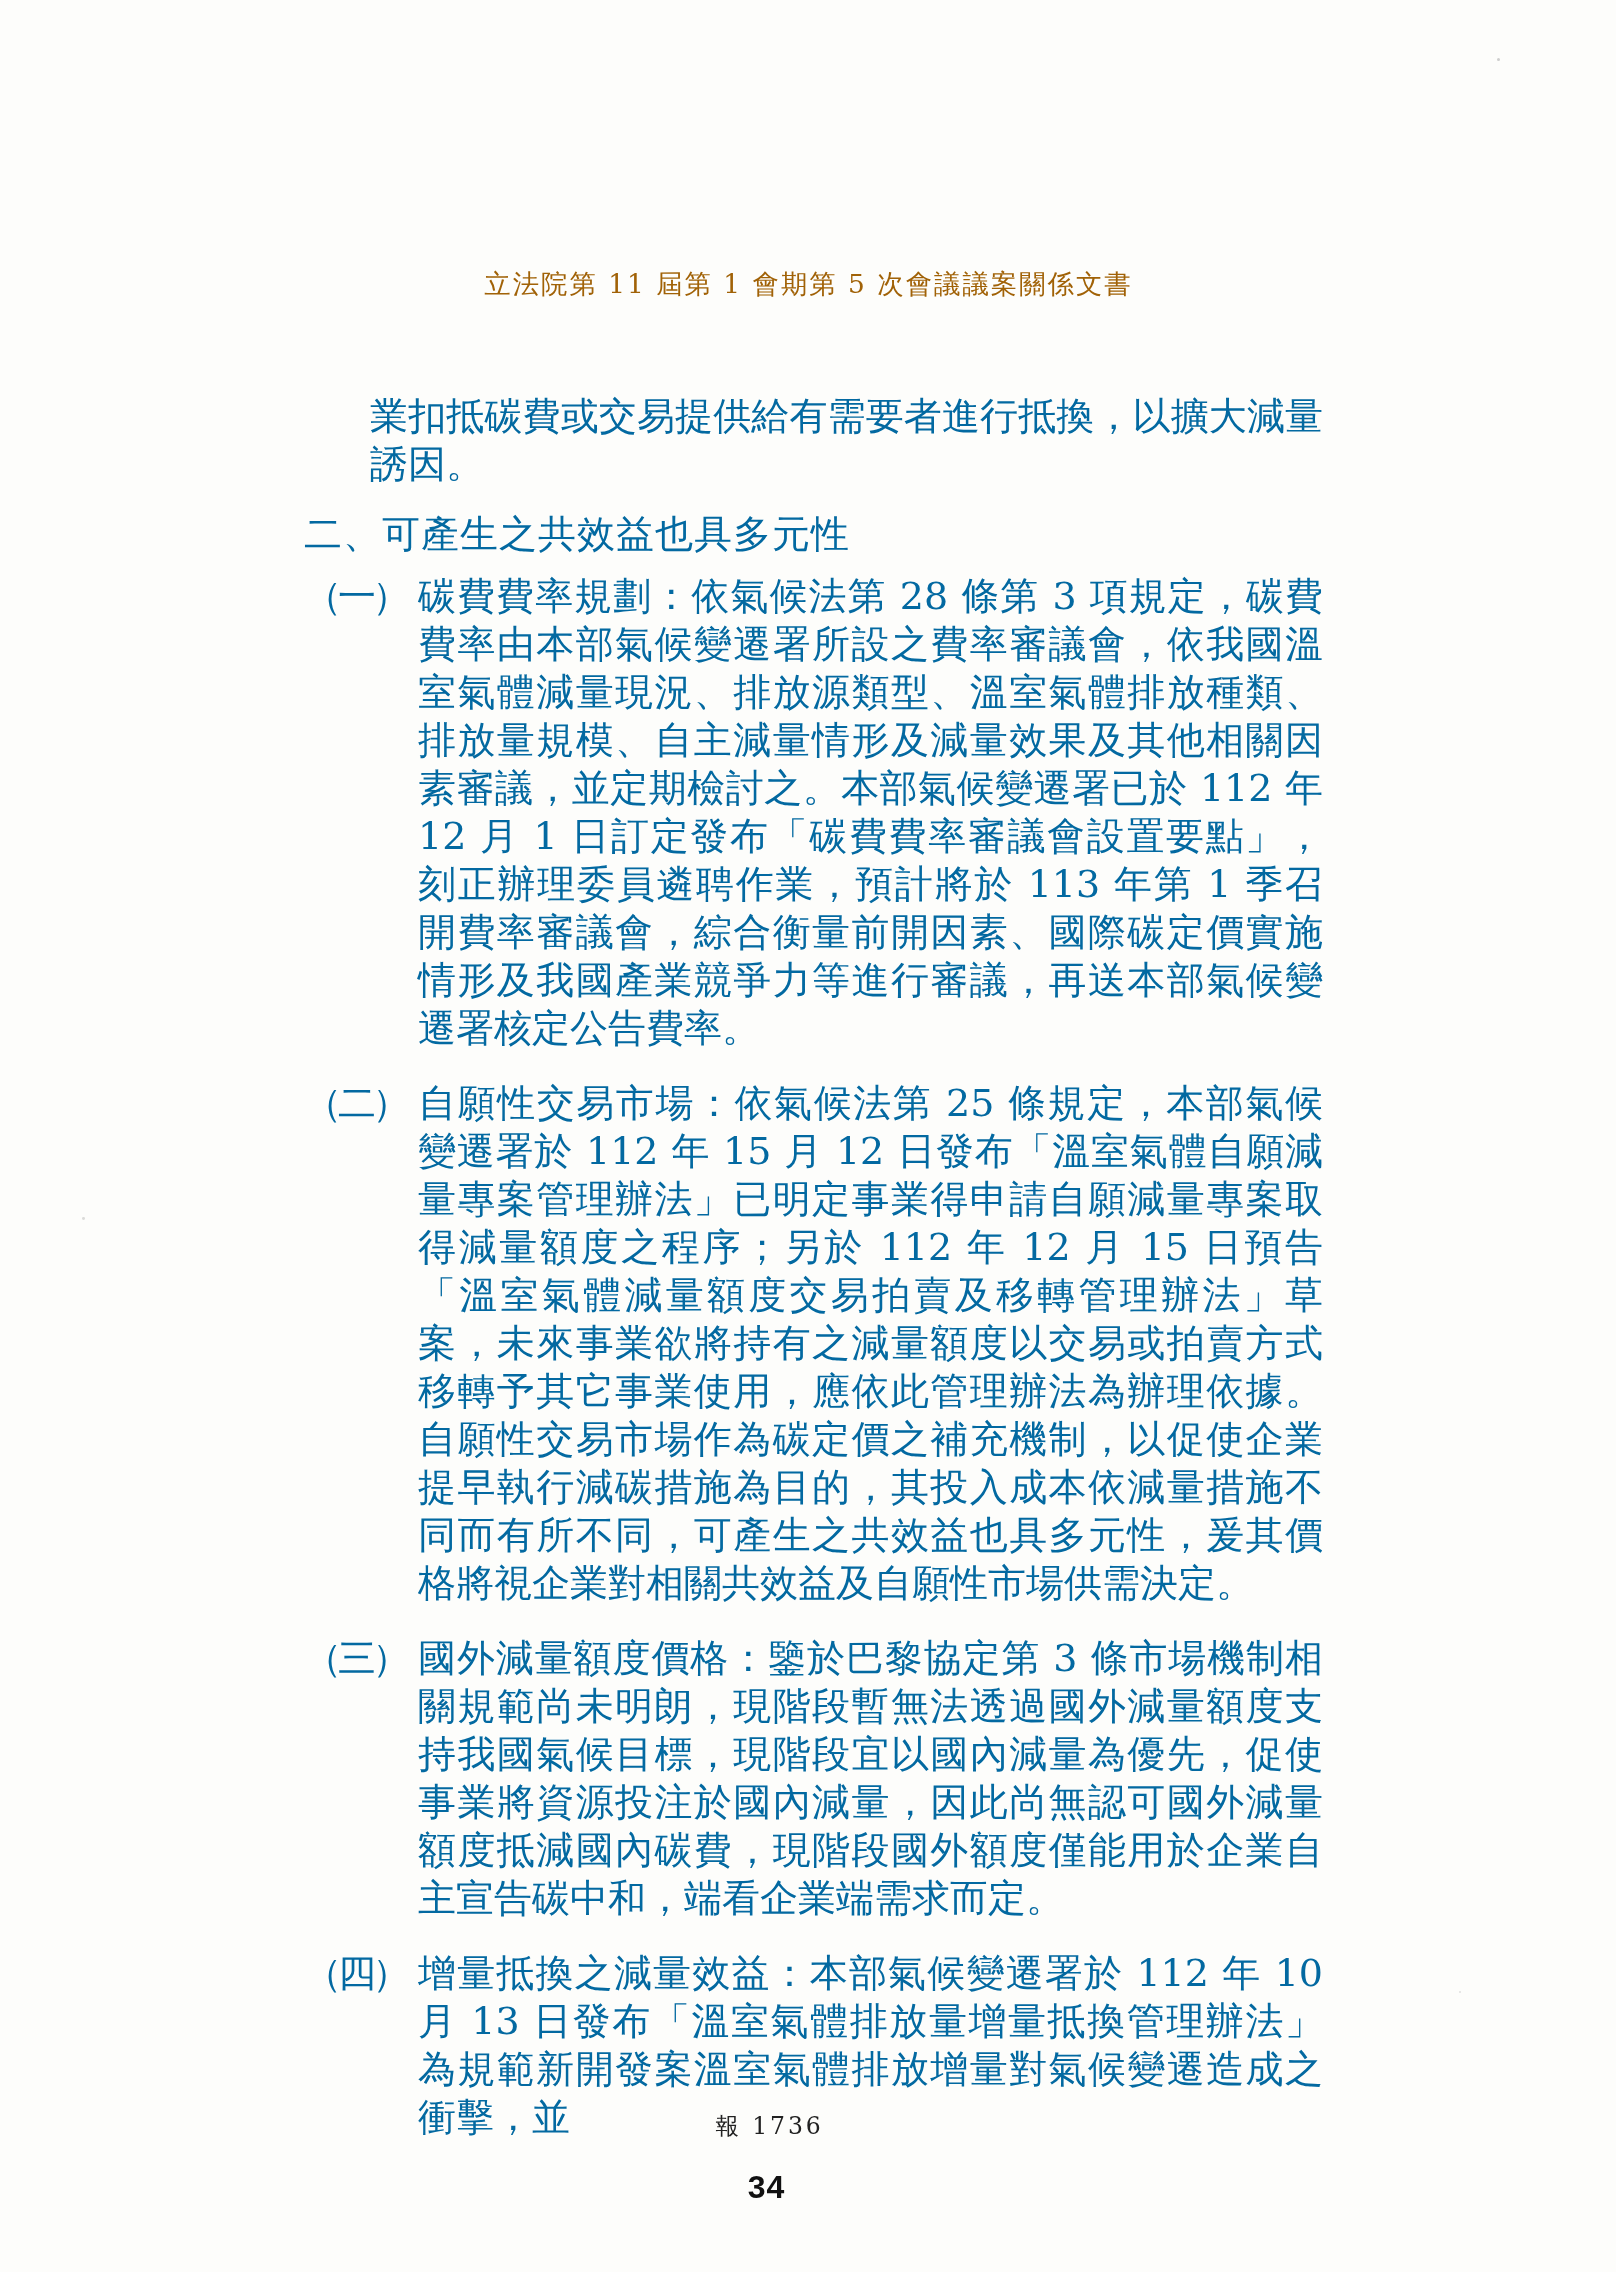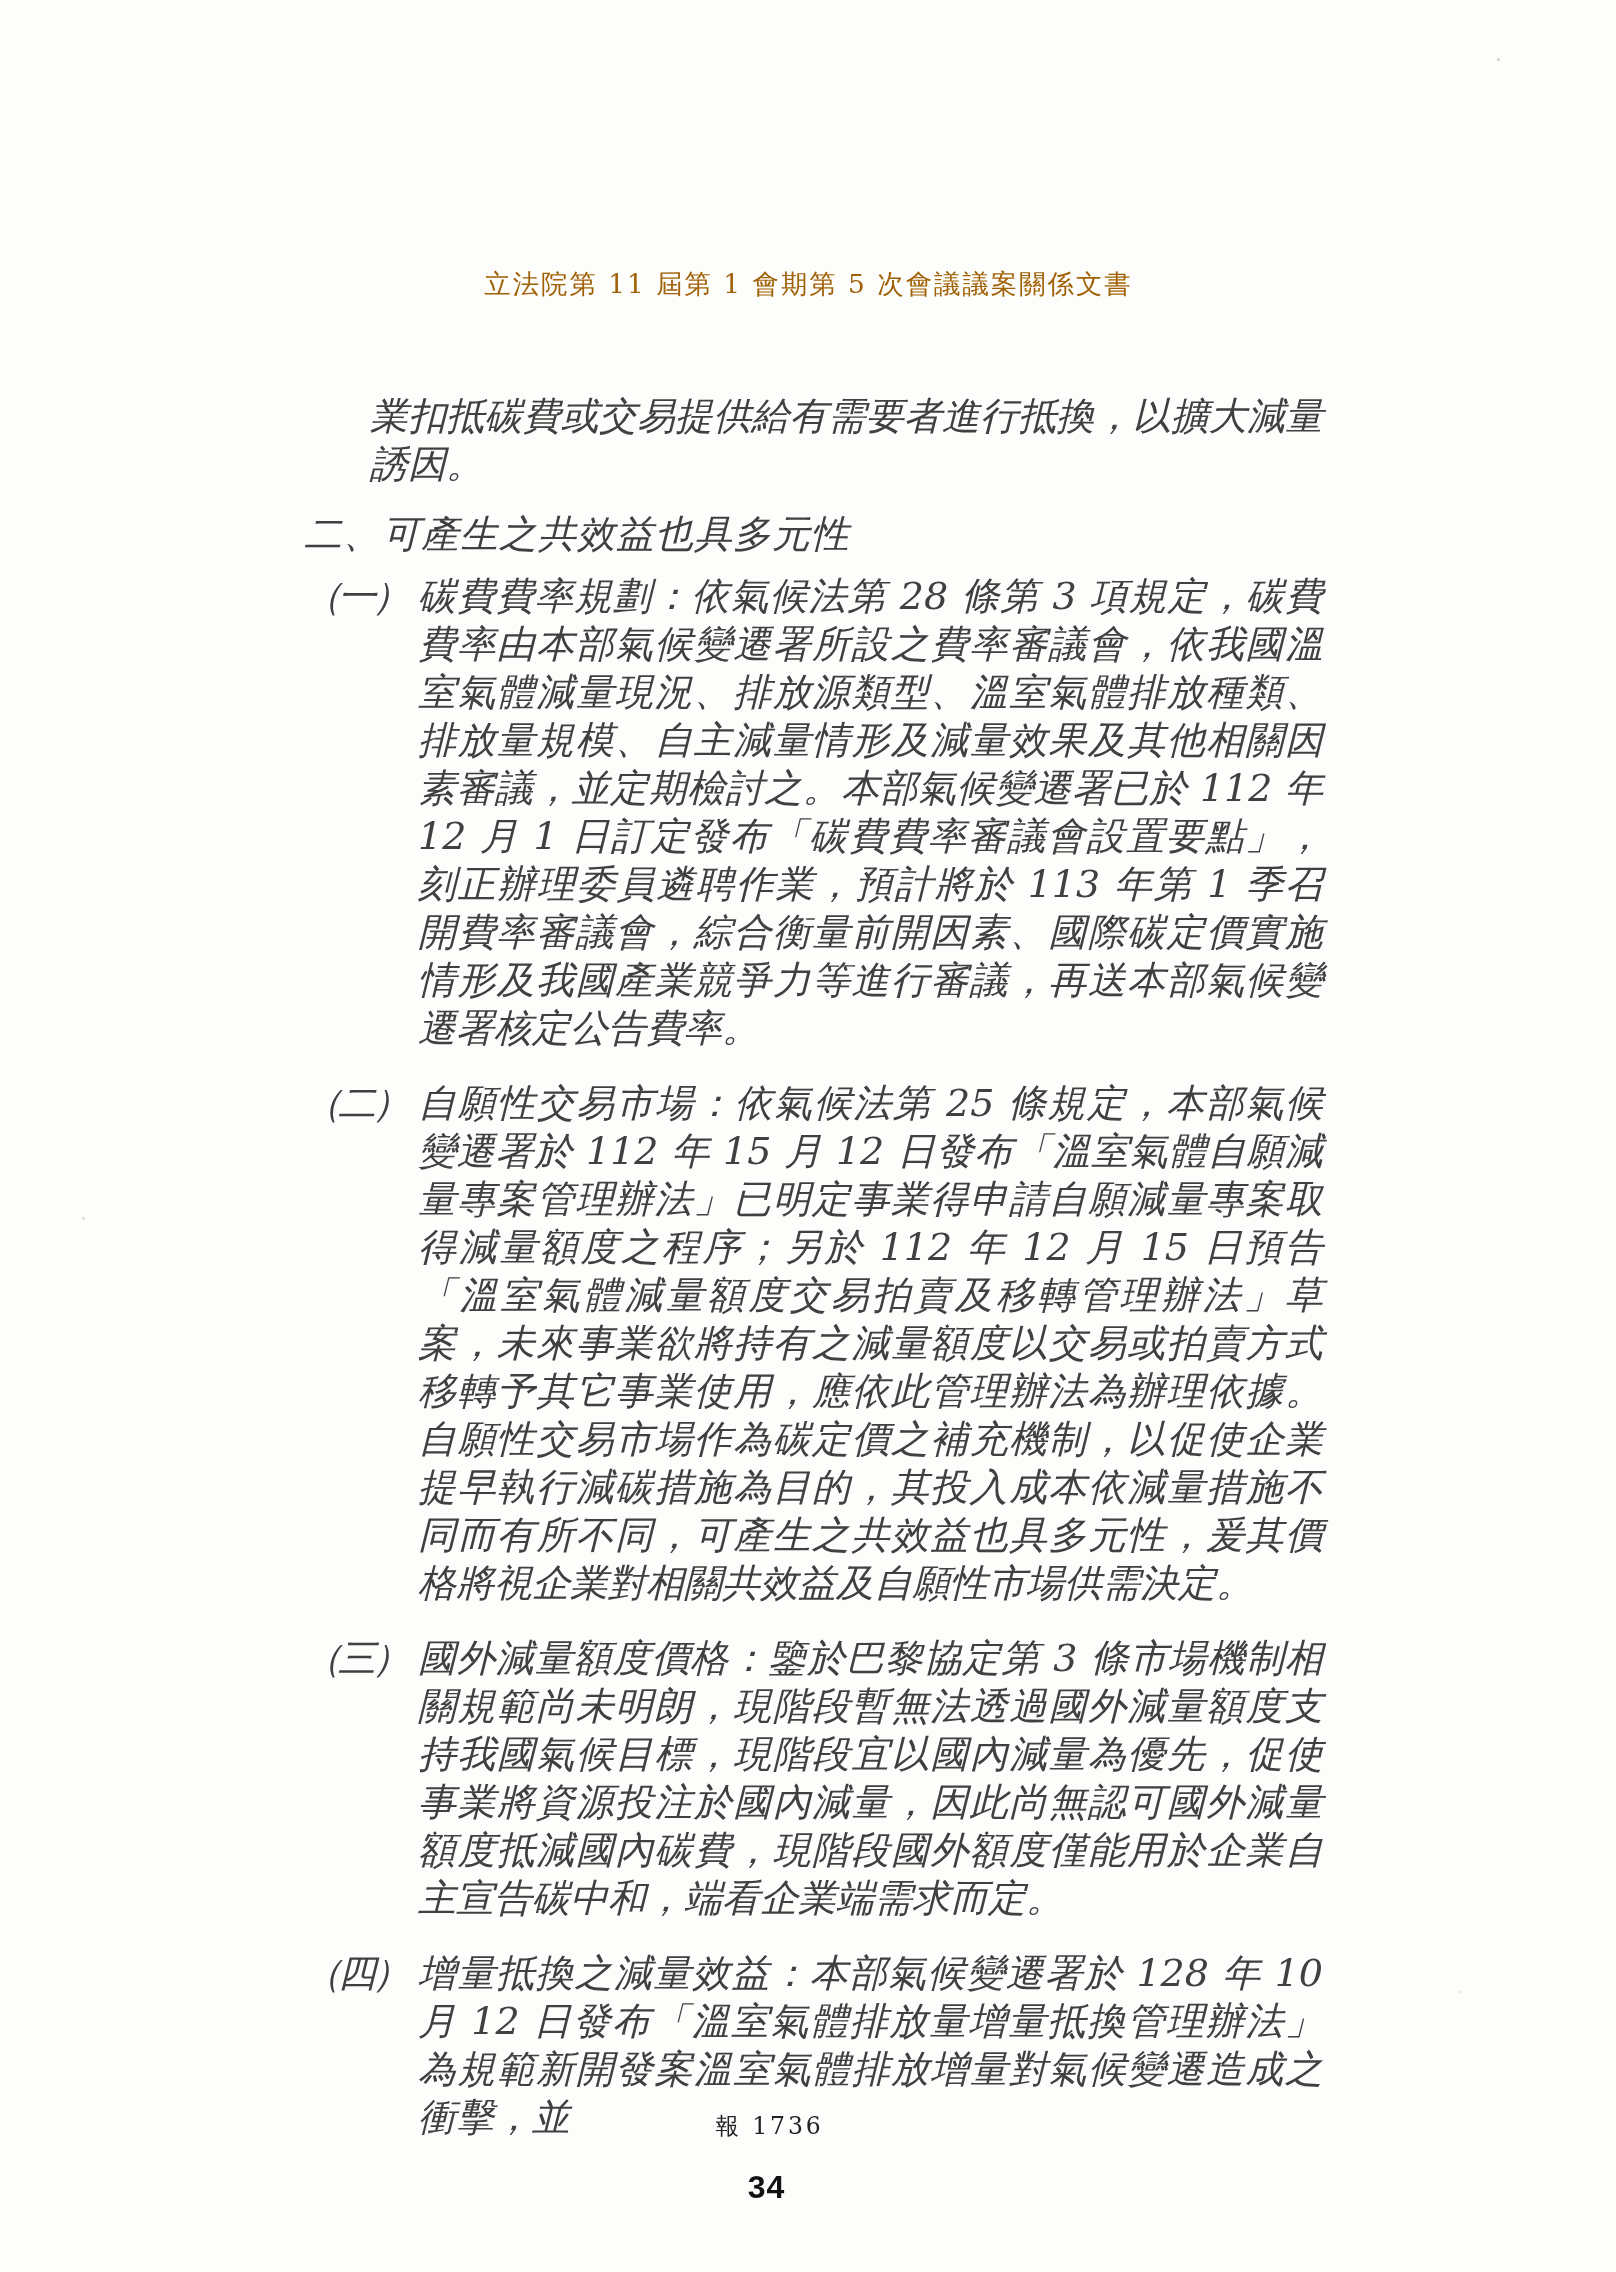--- a/index.html
+++ b/index.html
@@ -29,22 +29,21 @@
     white-space: nowrap;
   }
   .text-column {
     position: absolute;
     top: 392px;
     left: 304px;
     width: 1019px;
     font-size: 38px;
     line-height: 48px;
     text-align: justify;
-    color: #404040;
-    font-style: italic;
+    color: #0369a1;
   }
   .continuation {
     margin: 0 0 22px 66px;
     width: 953px;
   }
   .section-heading {
     margin: 0 0 13.7px 0;
     letter-spacing: 1px;
   }
   .item {
@@ -117,21 +116,21 @@
       <span>自願性交易市場：依氣候法第 25 條規定，本部氣候變遷署於 112 年 15 月 12 日發布「溫室氣體自願減量專案管理辦法」已明定事業得申請自願減量專案取得減量額度之程序；另於 112 年 12 月 15 日預告「溫室氣體減量額度交易拍賣及移轉管理辦法」草案，未來事業欲將持有之減量額度以交易或拍賣方式移轉予其它事業使用，應依此管理辦法為辦理依據。自願性交易市場作為碳定價之補充機制，以促使企業提早執行減碳措施為目的，其投入成本依減量措施不同而有所不同，可產生之共效益也具多元性，爰其價格將視企業對相關共效益及自願性市場供需決定。</span>
     </div>
 
     <div class="item">
       <span class="marker">（三）</span>
       <span>國外減量額度價格：鑒於巴黎協定第 3 條市場機制相關規範尚未明朗，現階段暫無法透過國外減量額度支持我國氣候目標，現階段宜以國內減量為優先，促使事業將資源投注於國內減量，因此尚無認可國外減量額度抵減國內碳費，現階段國外額度僅能用於企業自主宣告碳中和，端看企業端需求而定。</span>
     </div>
 
     <div class="item">
       <span class="marker">（四）</span>
-      <span>增量抵換之減量效益：本部氣候變遷署於 128 年 10 月 12 日發布「溫室氣體排放量增量抵換管理辦法」為規範新開發案溫室氣體排放增量對氣候變遷造成之衝擊，並</span>
+      <span>增量抵換之減量效益：本部氣候變遷署於 112 年 10 月 13 日發布「溫室氣體排放量增量抵換管理辦法」為規範新開發案溫室氣體排放增量對氣候變遷造成之衝擊，並</span>
     </div>
 
   </div>
 
   <div class="doc-footer">報  1736</div>
 
   <div class="page-number">34</div>
 
   <span class="speck speck-1"></span>
   <span class="speck speck-2"></span>

